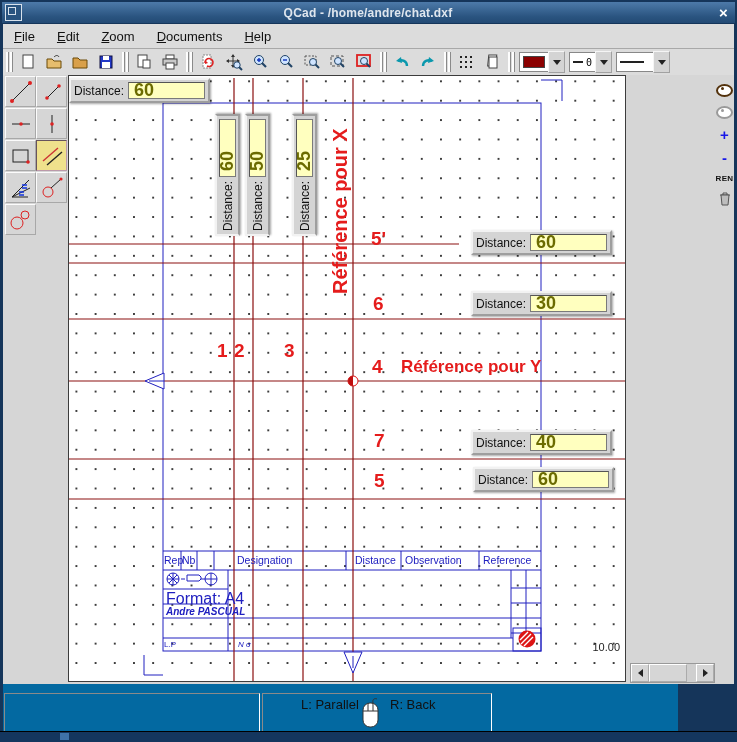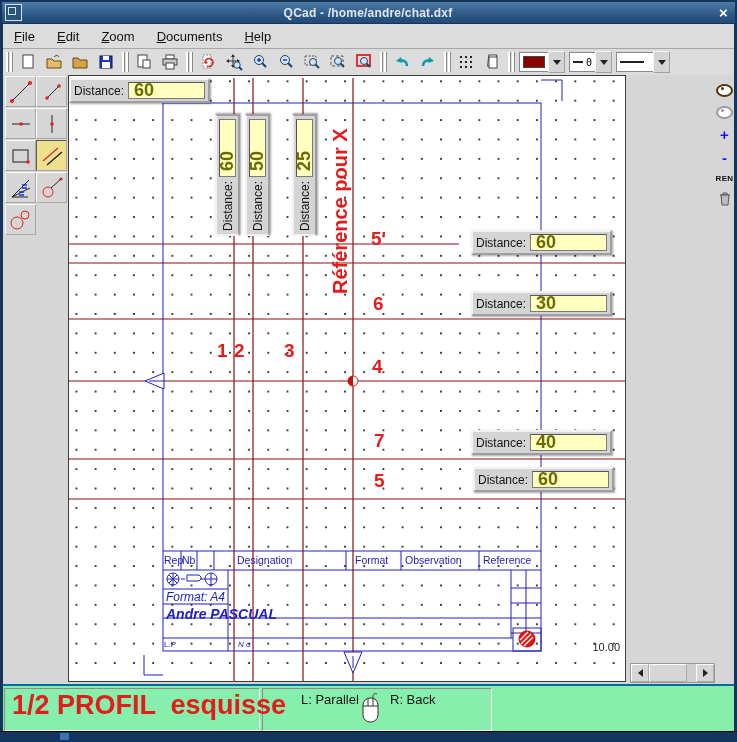--- a/index.html
+++ b/index.html
@@ -68,21 +68,21 @@
   .sc-thumb{width:36px;height:16px;background:#d6d6d6;border:1px outset #fff;}
   .tri-l{width:0;height:0;border-top:4px solid transparent;border-bottom:4px solid transparent;border-right:5px solid #222;}
   .tri-r{width:0;height:0;border-top:4px solid transparent;border-bottom:4px solid transparent;border-left:5px solid #222;}
   .lbcol{position:absolute;left:87px;top:0;width:19px;}
   .lb{position:absolute;left:0;width:19px;height:19px;display:flex;align-items:center;justify-content:center;font-size:12px;}
   .lb .eye{width:13px;height:9px;}
   .lb.dim .eye{border-color:#9a9a9a;}.lb.dim .eye::after{background:#9a9a9a;}
   .plusminus{color:#1717e8;font-weight:bold;font-size:15px;}
   .renlbl{font-size:8px;font-weight:bold;color:#111;letter-spacing:.3px;}
   
-  .statusbar{position:absolute;left:3px;top:684px;width:731px;height:47px;background:#86efac;border-top:2px solid #0369a1;}
+  .statusbar{position:absolute;left:3px;top:684px;width:675px;height:47px;background:#0369a1;border-top:7px solid #0369a1;}
   .sb-sec{position:absolute;top:2px;height:41px;border:1px solid;border-color:#8a8a8a #ffffff #ffffff #8a8a8a;font-size:13px;color:#111;}
   .overlaytext{position:absolute;left:12px;top:690px;font-size:27px;font-weight:bold;color:#e51c1c;z-index:5;white-space:pre;}
   .bottomframe{position:absolute;left:0;top:731px;width:737px;height:11px;background:#14365e;border-top:1px solid #000;}
   .grip{position:absolute;left:60px;top:733px;width:9px;height:7px;background:#3f72a8;}
   svg{display:block;}
 </style>
 </head>
 <body>
 
 <div id="win">
@@ -356,29 +356,30 @@
       <polygon points="275,576 293,576 284,597" fill="#fff" stroke="#2020c0"></polygon>
       <path d="M284 580V592" stroke="#2020c0" fill="none"></path>
 
       <circle cx="284" cy="305" r="5" fill="#fff" stroke="#dd1414"></circle>
       <path d="M284 300a5 5 0 0 0 0 10z" fill="#c01010"></path>
     </svg>
 
     <span class="tbk" style="left:95px;top:478px;font-size:10.5px;">Rep</span>
     <span class="tbk" style="left:113px;top:478px;font-size:10.5px;">Nb</span>
     <span class="tbk" style="left:168px;top:478px;font-size:10.5px;">Designation</span>
-    <span class="tbk" style="left:286px;top:478px;font-size:10.5px;">Format</span>
+    <span class="tbk" style="left:286px;top:478px;font-size:10.5px;">Distance</span>
     <span class="tbk" style="left:336px;top:478px;font-size:10.5px;">Observation</span>
     <span class="tbk" style="left:414px;top:478px;font-size:10.5px;">Reference</span>
-    <span class="tbk" style="left:97px;top:514px;font-size:12px;font-style:italic;">Format: A4</span>
-    <span class="tbk" style="left:97px;top:530px;font-size:14px;font-style:italic;font-weight:bold;">Andre PASCUAL</span>
+    <span class="tbk" style="left:97px;top:514px;font-size:16px;">Format: A4</span>
+    <span class="tbk" style="left:97px;top:530px;font-size:10px;font-style:italic;font-weight:bold;">Andre PASCUAL</span>
     <span class="tbk" style="left:95px;top:564px;font-size:8px;">L.P</span>
     <span class="tbk" style="left:169px;top:564px;font-size:8px;font-style:italic;">N σ</span>
 
     <span class="ann refx" style="left:260px;top:218px;">Référence pour X</span>
+    <span class="ann refy" style="left:332px;top:281px;">Référence pour Y</span>
     <span class="ann ann-num" style="left:302px;top:152px;">5'</span>
     <span class="ann ann-num" style="left:304px;top:217px;">6</span>
     <span class="ann ann-num" style="left:148px;top:264px;">1</span>
     <span class="ann ann-num" style="left:165px;top:264px;">2</span>
     <span class="ann ann-num" style="left:215px;top:264px;">3</span>
     <span class="ann ann-num" style="left:303px;top:280px;">4</span>
     <span class="ann ann-num" style="left:305px;top:354px;">7</span>
     <span class="ann ann-num" style="left:305px;top:394px;">5</span>
 
     <div class="dbox" style="left:0px;top:2px;">
@@ -474,17 +475,16 @@
       <svg style="position:absolute;left:96px;top:2px;" width="24" height="36">
         <path d="M14 7c-1-4 2-5 4-4" fill="none" stroke="#333"></path>
         <rect x="4" y="7" width="15" height="24" rx="7" fill="#fff" stroke="#333"></rect>
         <line x1="9" y1="7" x2="9" y2="15" stroke="#333"></line>
         <line x1="14" y1="7" x2="14" y2="15" stroke="#333"></line>
         <line x1="4" y1="15" x2="19" y2="15" stroke="#333"></line>
       </svg>
       <span style="position:absolute;left:127px;top:3px;">R: Back</span>
     </div>
   </div>
-  <span class="overlaytext">1/2 PROFIL  esquisse</span>
 
   <div class="bottomframe"></div>
   <div class="grip"></div>
 </div>
 
 </body></html>

